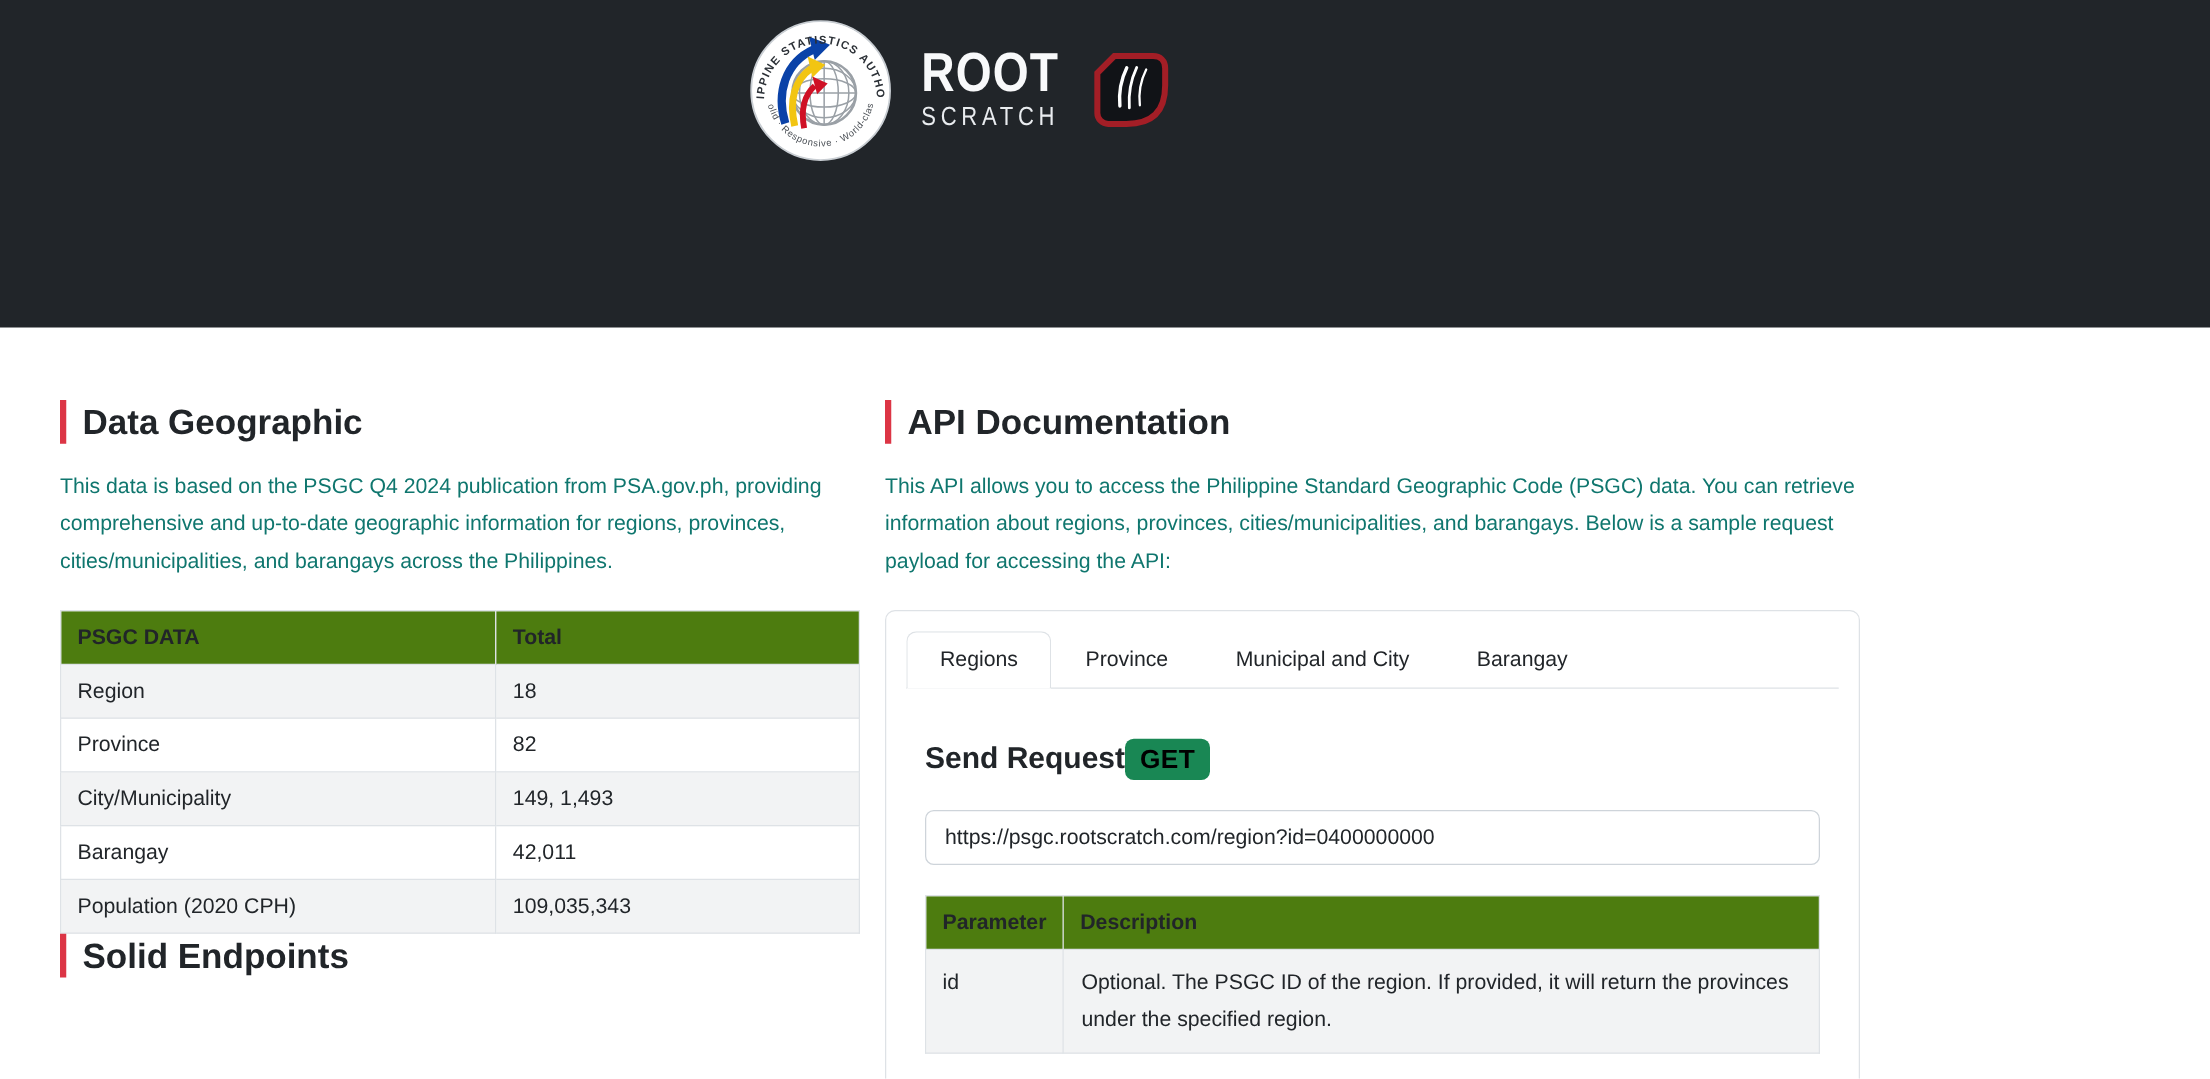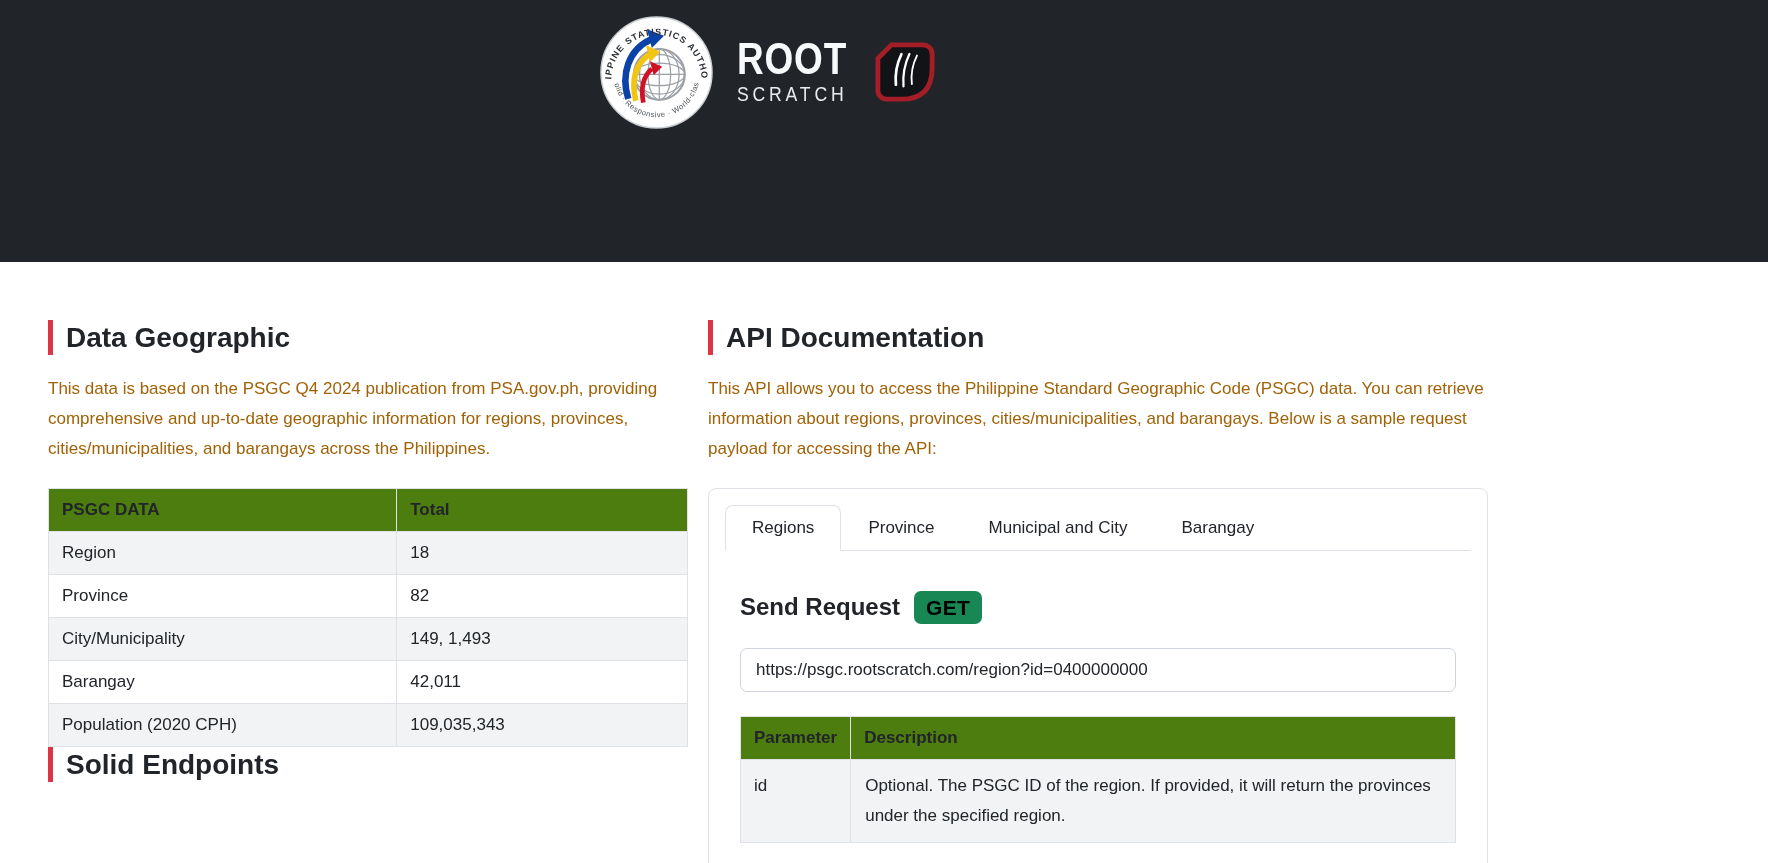--- a/index.html
+++ b/index.html
@@ -21,39 +21,39 @@
   .shield-svg { width:62px; height:62px; margin-left:6px; }
   .hero-title { color:#ffffff; font-size:39px; font-weight:700; line-height:1.2; margin-top:24px; text-align:center; }
 
   
   .main { width:1536px; padding:0 48px; margin-top:58px; display:flex; gap:20px; }
   .col-left  { flex:0 0 640px; }
   .col-right { flex:0 0 780px; }
 
   h2.section-heading { font-size:28px; font-weight:700; color:#212529; line-height:1.25;
        border-left:5px solid #dc3545; padding-left:13px; margin:0 0 19px 0; }
-  p.lead-text { font-size:17px; line-height:30px; color:#a16207; margin:0 0 24px 0; }
+  p.lead-text { font-size:17px; line-height:30px; color:#0f766e; margin:0 0 24px 0; }
   .col-left p.lead-text { max-width:610px; }
 
   
   table.data-table { width:100%; border-collapse:collapse; font-size:17px; color:#212529; }
   table.data-table th, table.data-table td { border:1px solid #dee2e6; padding:11px 13px; text-align:left; vertical-align:top; }
   table.data-table th { font-weight:700; background:#4d7c0f; }
   table.data-table tbody tr:nth-child(odd) td { background:#f2f3f4; }
   .psgc-table col.c1 { width:54.5%; }
   .sample-heading { margin-top:60px; }
 
   
   .card { border:1px solid #dee2e6; border-radius:8px; padding:16px 16px 40px 16px; }
   ul.tabs { list-style:none; display:flex; margin:0; padding:0; border-bottom:1px solid #dee2e6; }
   li.tab { padding:12px 26px; font-size:17px; color:#212529; cursor:pointer;
            border:1px solid transparent; border-radius:8px 8px 0 0; margin-bottom:-1px; }
   li.tab.active { background:#ffffff; border-color:#dee2e6 #dee2e6 #ffffff; }
   .tab-content { padding:40px 15px 0 15px; }
-  .send-row { display:flex; align-items:center; gap:14px; margin:0 0 24px 0; }
+  .send-row { display:flex; align-items:center; margin:0 0 24px 0; }
   .send-row h3 { font-size:24px; font-weight:700; margin:0; line-height:1.2; color:#212529; }
   .badge-get { background:#198754; color:#000000; font-size:21px; font-weight:700;
                padding:6px 12px; border-radius:7px; letter-spacing:.3px; line-height:1; }
   .url-input { width:100%; border:1px solid #ced4da; border-radius:7px; padding:11px 15px;
                font-size:17px; color:#212529; font-family:inherit; margin:0 0 24px 0; background:#fff; }
   .params-table col.p1 { width:80px; }
   .params-table td { line-height:30px; }
   .params-table td.desc { padding:11px 14px; }
 
   

